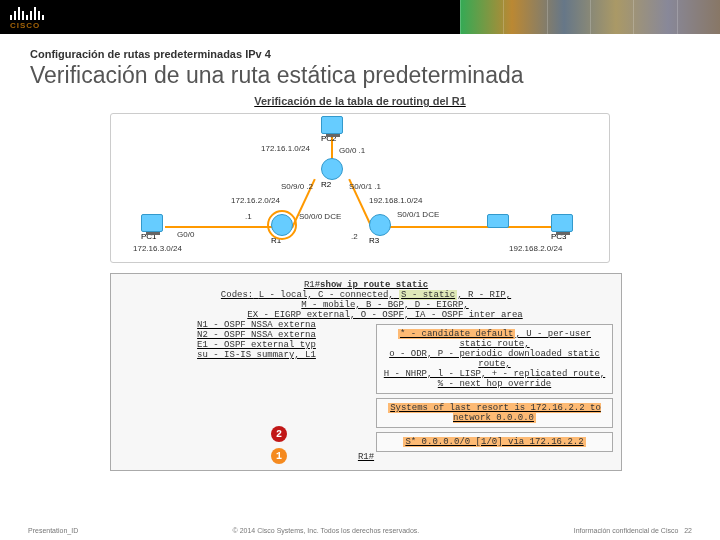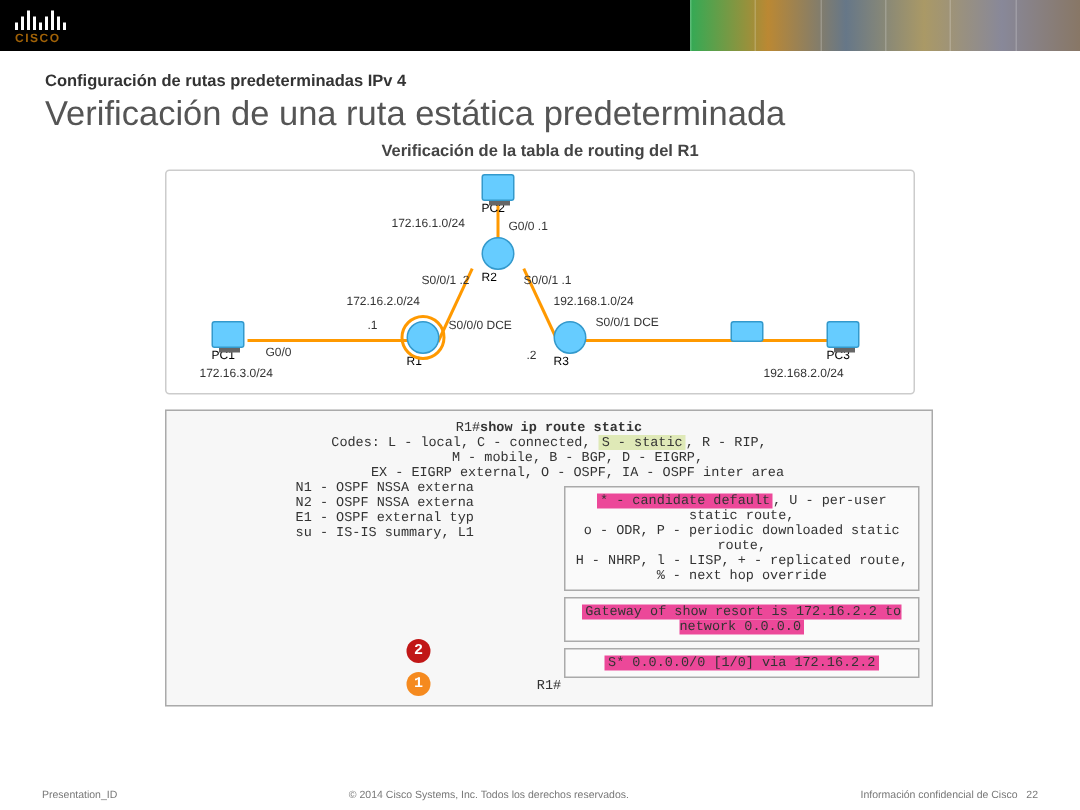--- a/index.html
+++ b/index.html
@@ -6,33 +6,33 @@
   html, body { width: 720px; height: 540px; font-family: Arial, Helvetica, sans-serif; background: #fff; overflow: hidden; }
   .banner { height: 34px; background: #000; display: flex; align-items: center; justify-content: space-between; }
   .cisco-logo { display: flex; flex-direction: column; align-items: flex-start; margin-left: 10px; color: #a16207; }
   .bars { display: flex; align-items: flex-end; gap: 2px; height: 16px; }
   .bars span { width: 2px; background: #fff; display: block; }
   .cisco-text { font-size: 8px; letter-spacing: 1px; font-weight: bold; margin-top: 1px; }
   .people { width: 260px; height: 34px; background: linear-gradient(90deg,#3a5 0%,#b83 20%,#678 40%,#a96 60%,#889 80%,#876 100%); display:flex; }
   .people div { flex:1; border-left:1px solid rgba(255,255,255,.2); }
   .subtitle { font-size: 11px; font-weight: bold; color: #333; margin: 14px 0 2px 30px; }
   .title { font-size: 23px; color: #555; margin: 0 0 0 30px; font-weight: normal; }
-  .diagram-wrap { margin: 6px auto 0; width: 500px; text-align: center; }
+  .diagram-wrap { margin: 6px auto 0; width: 500px; text-align: center; text-decoration: underline; }
   .diagram-title { font-size: 11px; font-weight: bold; color: #444; margin-bottom: 6px; }
   .topology { position: relative; height: 150px; border:1px solid #ccc; border-radius:3px; }
   .device { position: absolute; text-align: left; font-size: 8px; }
   .pc { width: 22px; height: 18px; background: #6cf; border:1px solid #39c; border-radius:2px; position:relative; }
   .pc::after { content:""; position:absolute; bottom:-4px; left:4px; width:14px; height:3px; background:#666; }
   .router { width: 22px; height: 22px; background: #6cf; border:1px solid #39c; border-radius:50%; position:relative; }
   .router.active { outline: 2px solid #f90; outline-offset: 2px; }
   .lbl { position:absolute; font-size:8px; color:#333; white-space:nowrap; }
   .link { position:absolute; background:#f90; }
   .cli-box { margin: 10px auto 0; width: 512px; border:1px solid #aaa; background:#f7f7f7; font-family: "Courier New", monospace; font-size: 9px; color:#333; padding:6px 8px 8px; position:relative; }
   .cli-box .hl { background:#dfe9b7; padding:0 2px; }
-  .cli-box .hl2 { background:#ec4899; padding:0 2px; }
+  .cli-box .hl2 { background:#fdba74; padding:0 2px; }
   .callout { position:absolute; width:16px; height:16px; border-radius:50%; color:#fff; font-size:10px; font-weight:bold; display:flex; align-items:center; justify-content:center; }
   .c2 { background:#c11717; }
   .c1 { background:#f58a1f; }
   .inner-box { border:1px solid #aaa; padding:4px 6px; margin-top:4px; background:#fafafa; }
   .row-split { display:flex; gap:20px; }
   .row-split .col { flex:1; }
   .footer { position:absolute; bottom:6px; left:0; right:0; display:flex; justify-content:space-between; padding:0 28px; font-size:7px; color:#777; }
 </style>
 </head>
 <body>
@@ -80,21 +80,21 @@
       <div class="pc"></div>
       <div>PC2</div>
     </div>
     <div class="lbl" style="left:150px; top:30px;">172.16.1.0/24</div>
     <div class="lbl" style="left:228px; top:32px;">G0/0 .1</div>
 
     <div class="device" style="left:210px; top:44px;">
       <div class="router"></div>
       <div>R2</div>
     </div>
-    <div class="lbl" style="left:170px; top:68px;">S0/0/1 .2</div>
+    <div class="lbl" style="left:170px; top:68px;">S0/9/0 .2</div>
     <div class="lbl" style="left:238px; top:68px;">S0/0/1 .1</div>
     <div class="lbl" style="left:120px; top:82px;">172.16.2.0/24</div>
     <div class="lbl" style="left:258px; top:82px;">192.168.1.0/24</div>
 
     <div class="device" style="left:30px; top:100px;">
       <div class="pc"></div>
       <div>PC1</div>
     </div>
     <div class="lbl" style="left:22px; top:130px;">172.16.3.0/24</div>
     <div class="lbl" style="left:66px; top:116px;">G0/0</div>
@@ -144,21 +144,21 @@
         <div style="padding-left:38px;">su - IS-IS summary, L1</div>
       </div>
       <div class="col">
         <div class="inner-box">
           <div><span class="hl2">* - candidate default</span><span>, U - per-user static route,</span></div>
           <div>o - ODR, P - periodic downloaded static route,</div>
           <div>H - NHRP, l - LISP, + - replicated route,</div>
           <div>% - next hop override</div>
         </div>
         <div class="inner-box">
-          <span class="hl2">Gateway of show resort is 172.16.2.2 to network 0.0.0.0</span>
+          <span class="hl2">Systems of last resort is 172.16.2.2 to network 0.0.0.0</span>
         </div>
         <div class="inner-box">
           <span class="hl2">S*    0.0.0.0/0 [1/0] via 172.16.2.2</span>
         </div>
       </div>
     </div>
     <div>R1#</div>
 
     <div class="callout c2" style="left:160px; bottom:28px;">2</div>
     <div class="callout c1" style="left:160px; bottom:6px;">1</div>

